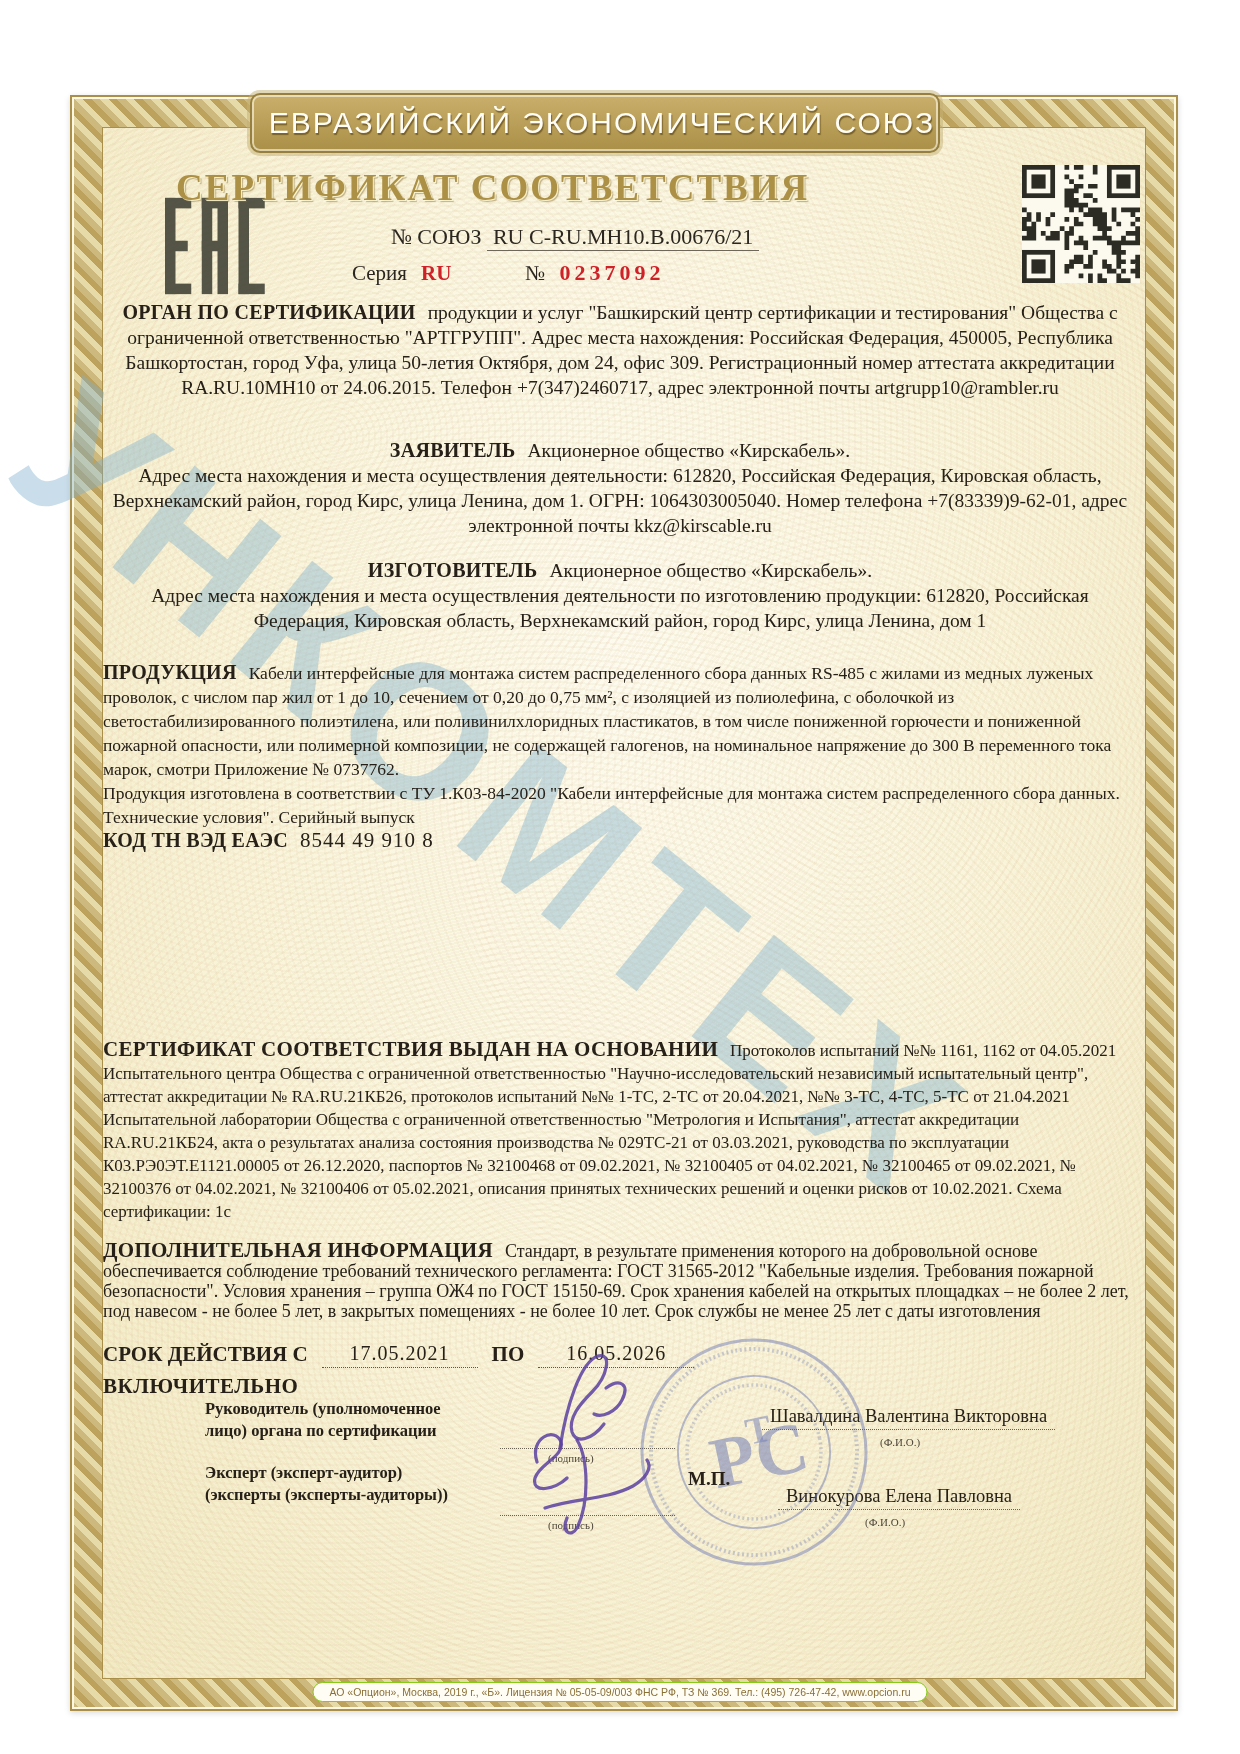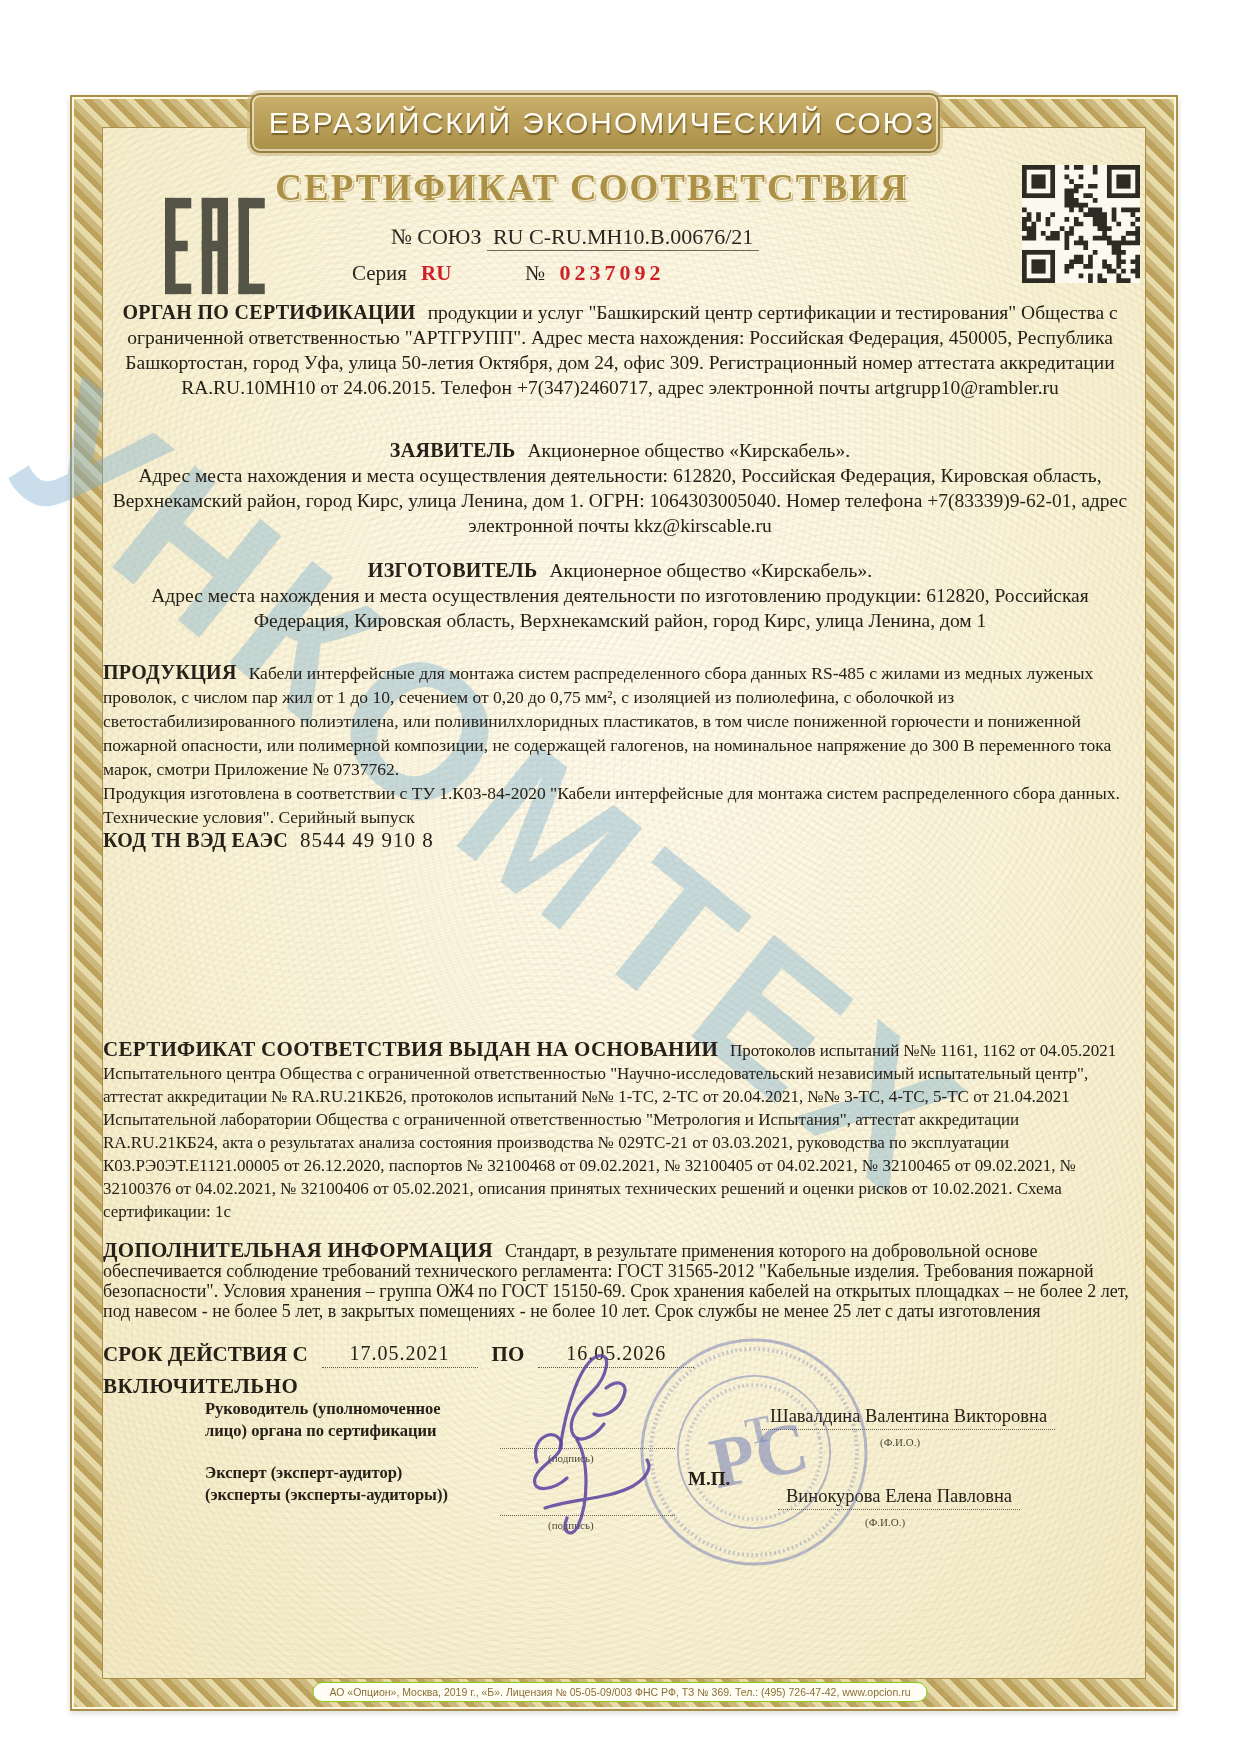--- a/index.html
+++ b/index.html
@@ -23,21 +23,21 @@
     color:rgba(126,177,204,0.42);white-space:nowrap;pointer-events:none;}
   
   .banner{position:absolute;left:250px;top:93px;width:672px;height:56px;z-index:4;
     background:linear-gradient(180deg,#c9af6b,#aa8f47);
     border:2px solid #97803f;border-radius:10px;
     box-shadow:inset 0 0 0 2px rgba(255,252,235,.6), 0 0 0 3px rgba(196,175,115,.5);
     display:flex;align-items:center;justify-content:center;
     font-family:"Liberation Sans",sans-serif;font-weight:400;font-size:30px;letter-spacing:2px;
     color:#fffdf6;text-shadow:1px 2px 1px rgba(110,88,35,.85);padding-left:14px;}
   .eac{position:absolute;left:165px;top:196px;z-index:3;}
-  .doc-title{position:absolute;left:192px;top:166px;width:800px;z-index:3;text-align:center;
+  .doc-title{position:absolute;left:176px;top:166px;width:800px;z-index:3;
     font-weight:700;font-size:37px;letter-spacing:2px;color:#ac9045;
     text-shadow:1px 1px 0 rgba(255,250,215,.85), 2px 2px 1px rgba(140,114,50,.5);}
   .num-row{position:absolute;left:175px;top:224px;width:800px;z-index:3;text-align:center;
     font-size:22px;color:#2b2620;}
   .num-row .no{border-bottom:1px solid #6f675a;padding:0 6px 1px;}
   .series-row{position:absolute;left:352px;top:260px;z-index:3;font-size:21px;color:#2b2620;
     display:flex;align-items:baseline;gap:14px;}
   .red{color:#cf2128;font-weight:700;}
   .series-row .serial{letter-spacing:4px;font-size:22px;}
   .series-row .gap{width:46px;}

